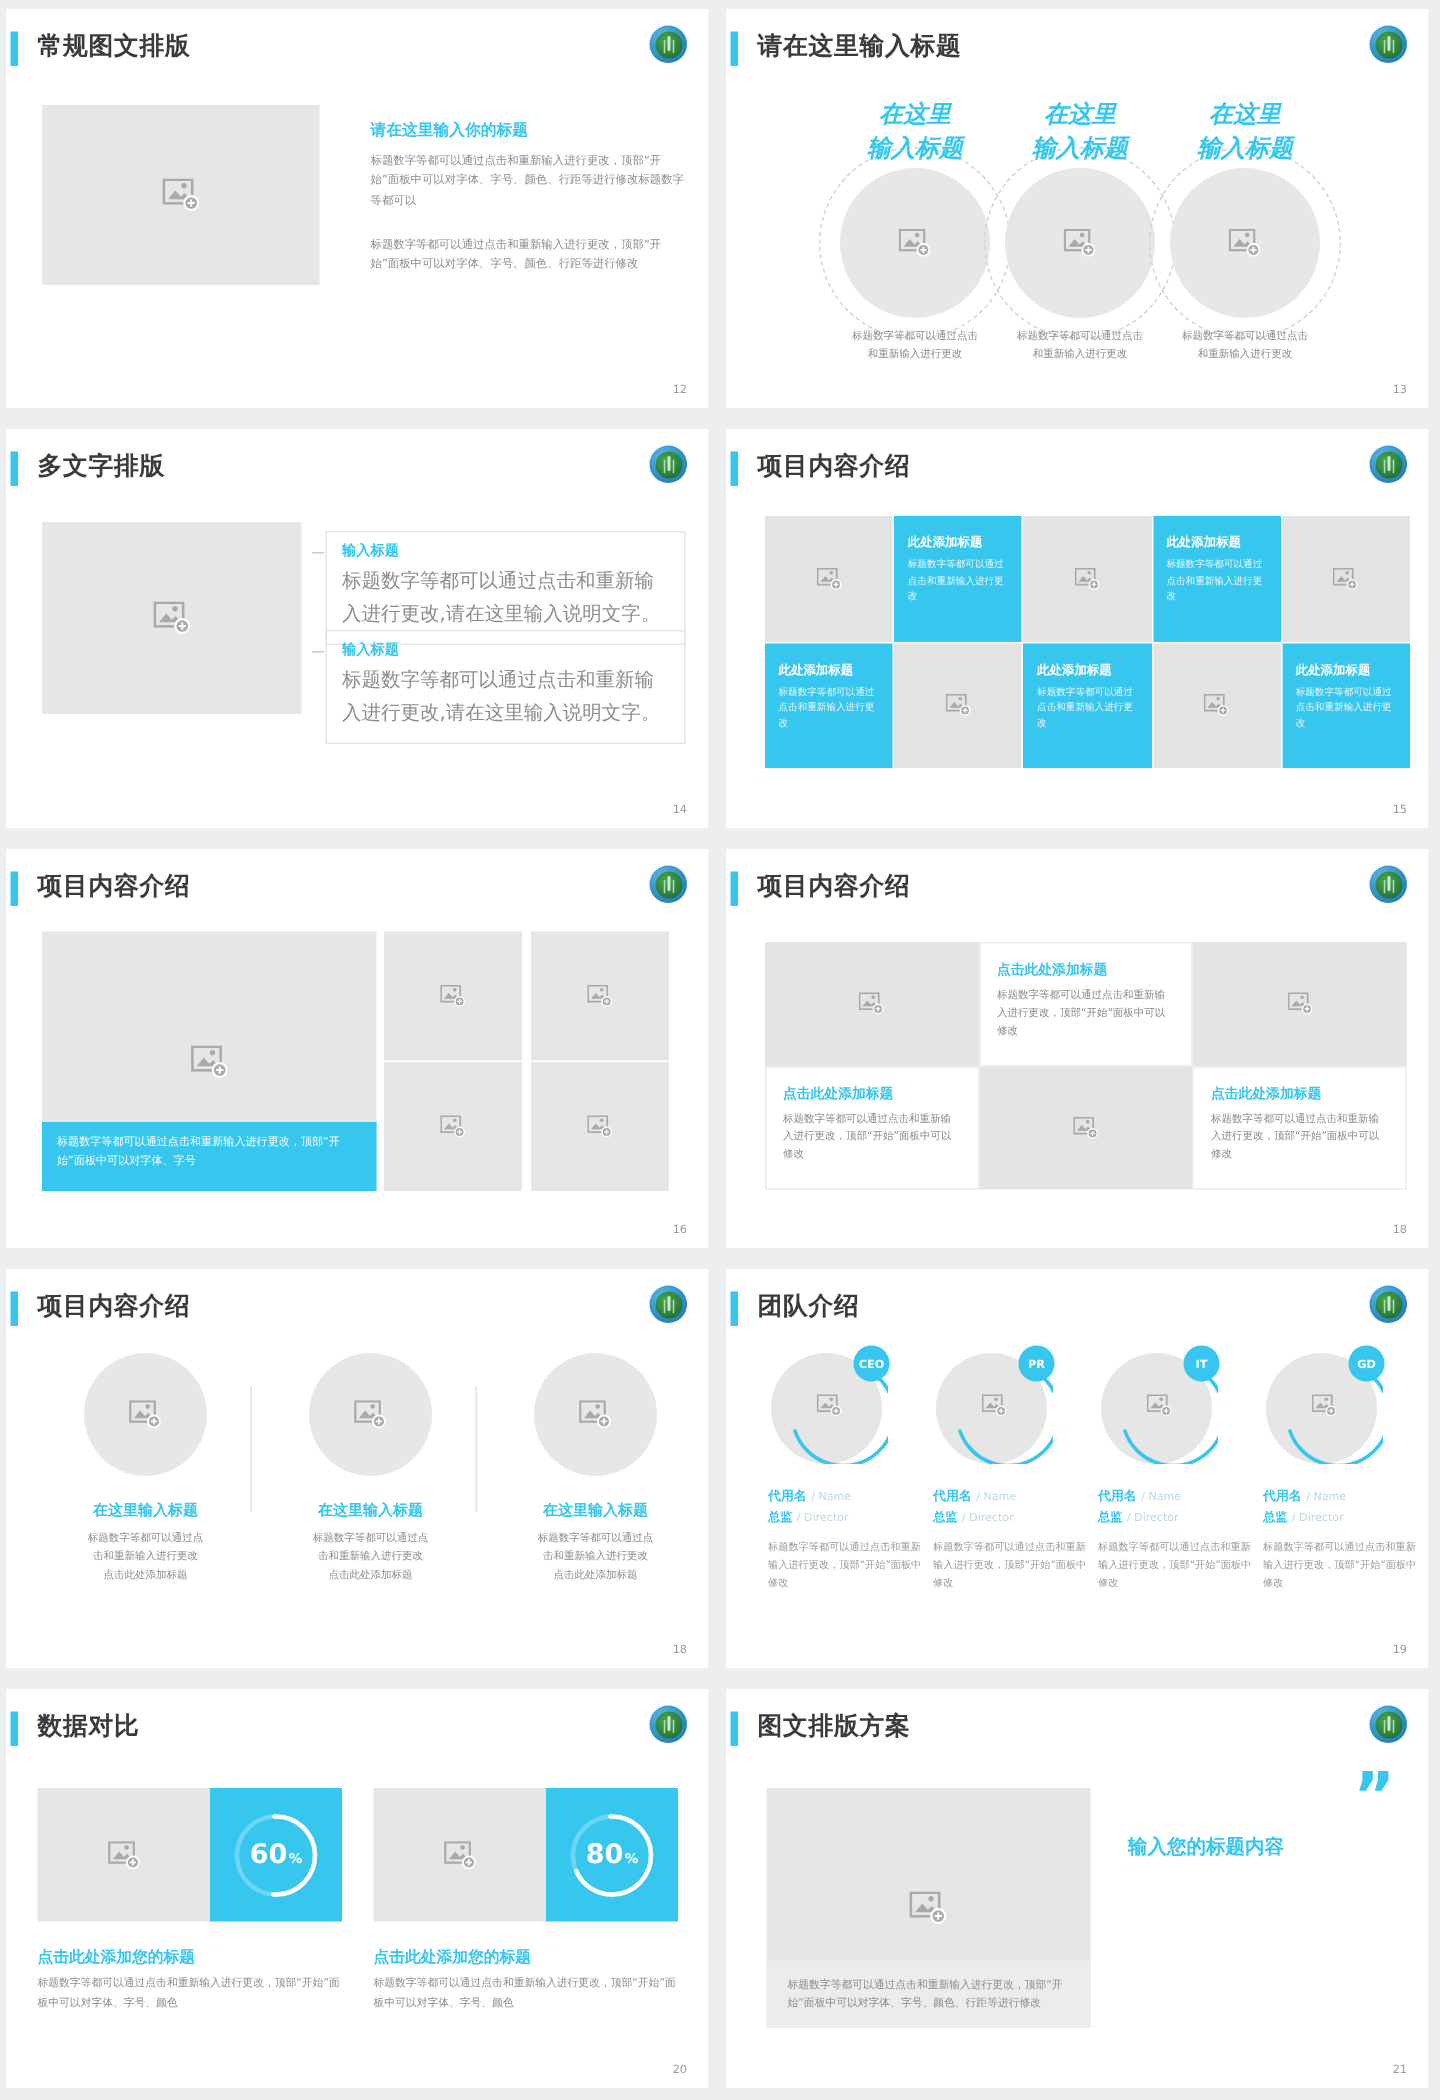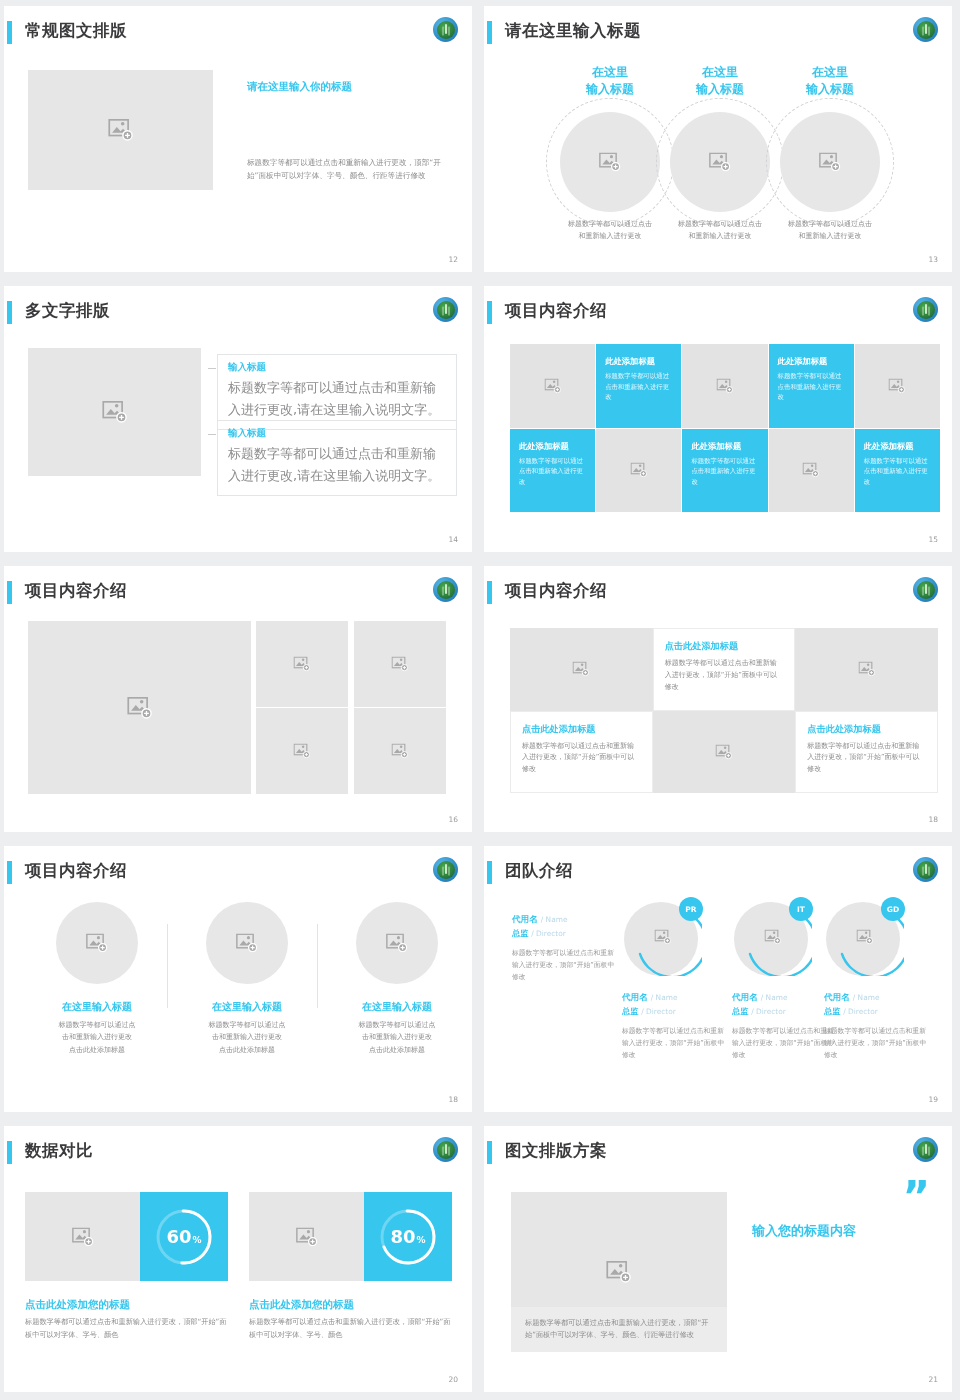--- a/index.html
+++ b/index.html
@@ -65,21 +65,21 @@
   .body-txt { color: #8c8c8e; line-height: 1.75; }
 
   
   .s12-img { position: absolute; left: 24px; top: 64px; width: 185px; height: 120px; }
   .s12-h { position: absolute; left: 243px; top: 74px; font-size: 10.5px; font-weight: bold; color: #36c6ee; }
   .s12-p1 { position: absolute; left: 243px; top: 94px; width: 210px; font-size: 7.6px; }
   .s12-p2 { position: absolute; left: 243px; top: 150px; width: 210px; font-size: 7.6px; }
 
   
   .s13-col { position: absolute; top: 58px; width: 132px; text-align: center; }
-  .s13-ttl { font-size: 12px; font-weight: bold; color: #36c6ee; line-height: 1.45; position: relative; z-index: 3; }
+  .s13-ttl { font-size: 16px; font-weight: bold; color: #36c6ee; line-height: 1.45; position: relative; z-index: 3; font-style: italic; }
   .s13-ring {
     position: absolute; top: 34px; left: 50%; transform: translateX(-50%);
     width: 128px; height: 128px; border-radius: 50%;
     border: 1px dashed #cfd2d4;
   }
   .s13-circ {
     position: absolute; top: 48px; left: 50%; transform: translateX(-50%);
     width: 100px; height: 100px; border-radius: 50%; background: #e7e7e7;
   }
   .s13-cap { position: absolute; top: 155px; left: 0; width: 100%;
@@ -208,20 +208,21 @@
             <svg viewBox="0 0 24 21">
               <rect x="0.8" y="0.8" width="18" height="15" fill="none" stroke="#a9a9a9" stroke-width="1.6"></rect>
               <path d="M3.5 13.2 L8 7.6 L11.6 11.6 L14 9.2 L17.4 13.2 Z" fill="#a9a9a9"></path>
               <circle cx="13.6" cy="4.6" r="1.7" fill="#a9a9a9"></circle>
               <circle cx="18.2" cy="15.6" r="4.4" fill="#a9a9a9" stroke="#fff" stroke-width="1.4"></circle>
               <path d="M18.2 13.3 v4.6 M15.9 15.6 h4.6" stroke="#fff" stroke-width="1.3"></path>
             </svg>
           </span>
         </div>
         <div class="s12-h">请在这里输入你的标题</div>
+        <div class="s12-p1 body-txt">标题数字等都可以通过点击和重新输入进行更改，顶部“开始”面板中可以对字体、字号、颜色、行距等进行修改标题数字等都可以</div>
         <div class="s12-p2 body-txt">标题数字等都可以通过点击和重新输入进行更改，顶部“开始”面板中可以对字体、字号、颜色、行距等进行修改</div>
       </div>
     </div>
     <div class="slide-cell">
       <div class="slide">
         <div class="s-accent"></div>
         <div class="s-title">请在这里输入标题</div>
         <div class="logo">
           <div class="inner"></div>
         </div>
@@ -405,20 +406,21 @@
         <div class="imgbox s16-main">
           <span class="ph lg">
             <svg viewBox="0 0 24 21">
               <rect x="0.8" y="0.8" width="18" height="15" fill="none" stroke="#a9a9a9" stroke-width="1.6"></rect>
               <path d="M3.5 13.2 L8 7.6 L11.6 11.6 L14 9.2 L17.4 13.2 Z" fill="#a9a9a9"></path>
               <circle cx="13.6" cy="4.6" r="1.7" fill="#a9a9a9"></circle>
               <circle cx="18.2" cy="15.6" r="4.4" fill="#a9a9a9" stroke="#fff" stroke-width="1.4"></circle>
               <path d="M18.2 13.3 v4.6 M15.9 15.6 h4.6" stroke="#fff" stroke-width="1.3"></path>
             </svg>
           </span>
+          <div class="s16-cap">标题数字等都可以通过点击和重新输入进行更改，顶部“开始”面板中可以对字体、字号</div>
         </div>
         <div class="imgbox s16-r s16-r1">
           <span class="ph sm">
             <svg viewBox="0 0 24 21">
               <rect x="0.8" y="0.8" width="18" height="15" fill="none" stroke="#a9a9a9" stroke-width="1.6"></rect>
               <path d="M3.5 13.2 L8 7.6 L11.6 11.6 L14 9.2 L17.4 13.2 Z" fill="#a9a9a9"></path>
               <circle cx="13.6" cy="4.6" r="1.7" fill="#a9a9a9"></circle>
               <circle cx="18.2" cy="15.6" r="4.4" fill="#a9a9a9" stroke="#fff" stroke-width="1.4"></circle>
               <path d="M18.2 13.3 v4.6 M15.9 15.6 h4.6" stroke="#fff" stroke-width="1.3"></path>
             </svg>
@@ -575,20 +577,38 @@
     </div>
     <div class="slide-cell">
       <div class="slide">
         <div class="s-accent"></div>
         <div class="s-title">团队介绍</div>
         <div class="logo">
           <div class="inner"></div>
         </div>
         <div class="pageno">19</div>
         <div class="s19-col" style="left:28px">
+          <div class="s19-av">
+            <div class="disc"></div>
+            <svg class="arc" viewBox="0 0 78 78">
+              <path d="M62 14 A34 34 0 1 1 16 56" fill="none" stroke="#36c6ee" stroke-width="2.4" stroke-linecap="round"></path>
+            </svg>
+            <div style="position:absolute;left:50%;top:50%;transform:translate(-52%,-46%)">
+              <span class="ph sm">
+                <svg viewBox="0 0 24 21">
+                  <rect x="0.8" y="0.8" width="18" height="15" fill="none" stroke="#a9a9a9" stroke-width="1.6"></rect>
+                  <path d="M3.5 13.2 L8 7.6 L11.6 11.6 L14 9.2 L17.4 13.2 Z" fill="#a9a9a9"></path>
+                  <circle cx="13.6" cy="4.6" r="1.7" fill="#a9a9a9"></circle>
+                  <circle cx="18.2" cy="15.6" r="4.4" fill="#a9a9a9" stroke="#fff" stroke-width="1.4"></circle>
+                  <path d="M18.2 13.3 v4.6 M15.9 15.6 h4.6" stroke="#fff" stroke-width="1.3"></path>
+                </svg>
+              </span>
+            </div>
+            <div class="s19-badge">CEO</div>
+          </div>
           <div class="s19-n">代用名 <span>/ Name</span></div>
           <div class="s19-r">总监 <span>/ Director</span></div>
           <div class="s19-d">标题数字等都可以通过点击和重新输入进行更改，顶部“开始”面板中修改</div>
         </div>
         <div class="s19-col" style="left:138px">
           <div class="s19-av">
             <div class="disc"></div>
             <svg class="arc" viewBox="0 0 78 78">
               <path d="M62 14 A34 34 0 1 1 16 56" fill="none" stroke="#36c6ee" stroke-width="2.4" stroke-linecap="round"></path>
             </svg>
@@ -625,21 +645,21 @@
                   <path d="M18.2 13.3 v4.6 M15.9 15.6 h4.6" stroke="#fff" stroke-width="1.3"></path>
                 </svg>
               </span>
             </div>
             <div class="s19-badge">IT</div>
           </div>
           <div class="s19-n">代用名 <span>/ Name</span></div>
           <div class="s19-r">总监 <span>/ Director</span></div>
           <div class="s19-d">标题数字等都可以通过点击和重新输入进行更改，顶部“开始”面板中修改</div>
         </div>
-        <div class="s19-col" style="left:340px">
+        <div class="s19-col" style="left:358px">
           <div class="s19-av">
             <div class="disc"></div>
             <svg class="arc" viewBox="0 0 78 78">
               <path d="M62 14 A34 34 0 1 1 16 56" fill="none" stroke="#36c6ee" stroke-width="2.4" stroke-linecap="round"></path>
             </svg>
             <div style="position:absolute;left:50%;top:50%;transform:translate(-52%,-46%)">
               <span class="ph sm">
                 <svg viewBox="0 0 24 21">
                   <rect x="0.8" y="0.8" width="18" height="15" fill="none" stroke="#a9a9a9" stroke-width="1.6"></rect>
                   <path d="M3.5 13.2 L8 7.6 L11.6 11.6 L14 9.2 L17.4 13.2 Z" fill="#a9a9a9"></path>

